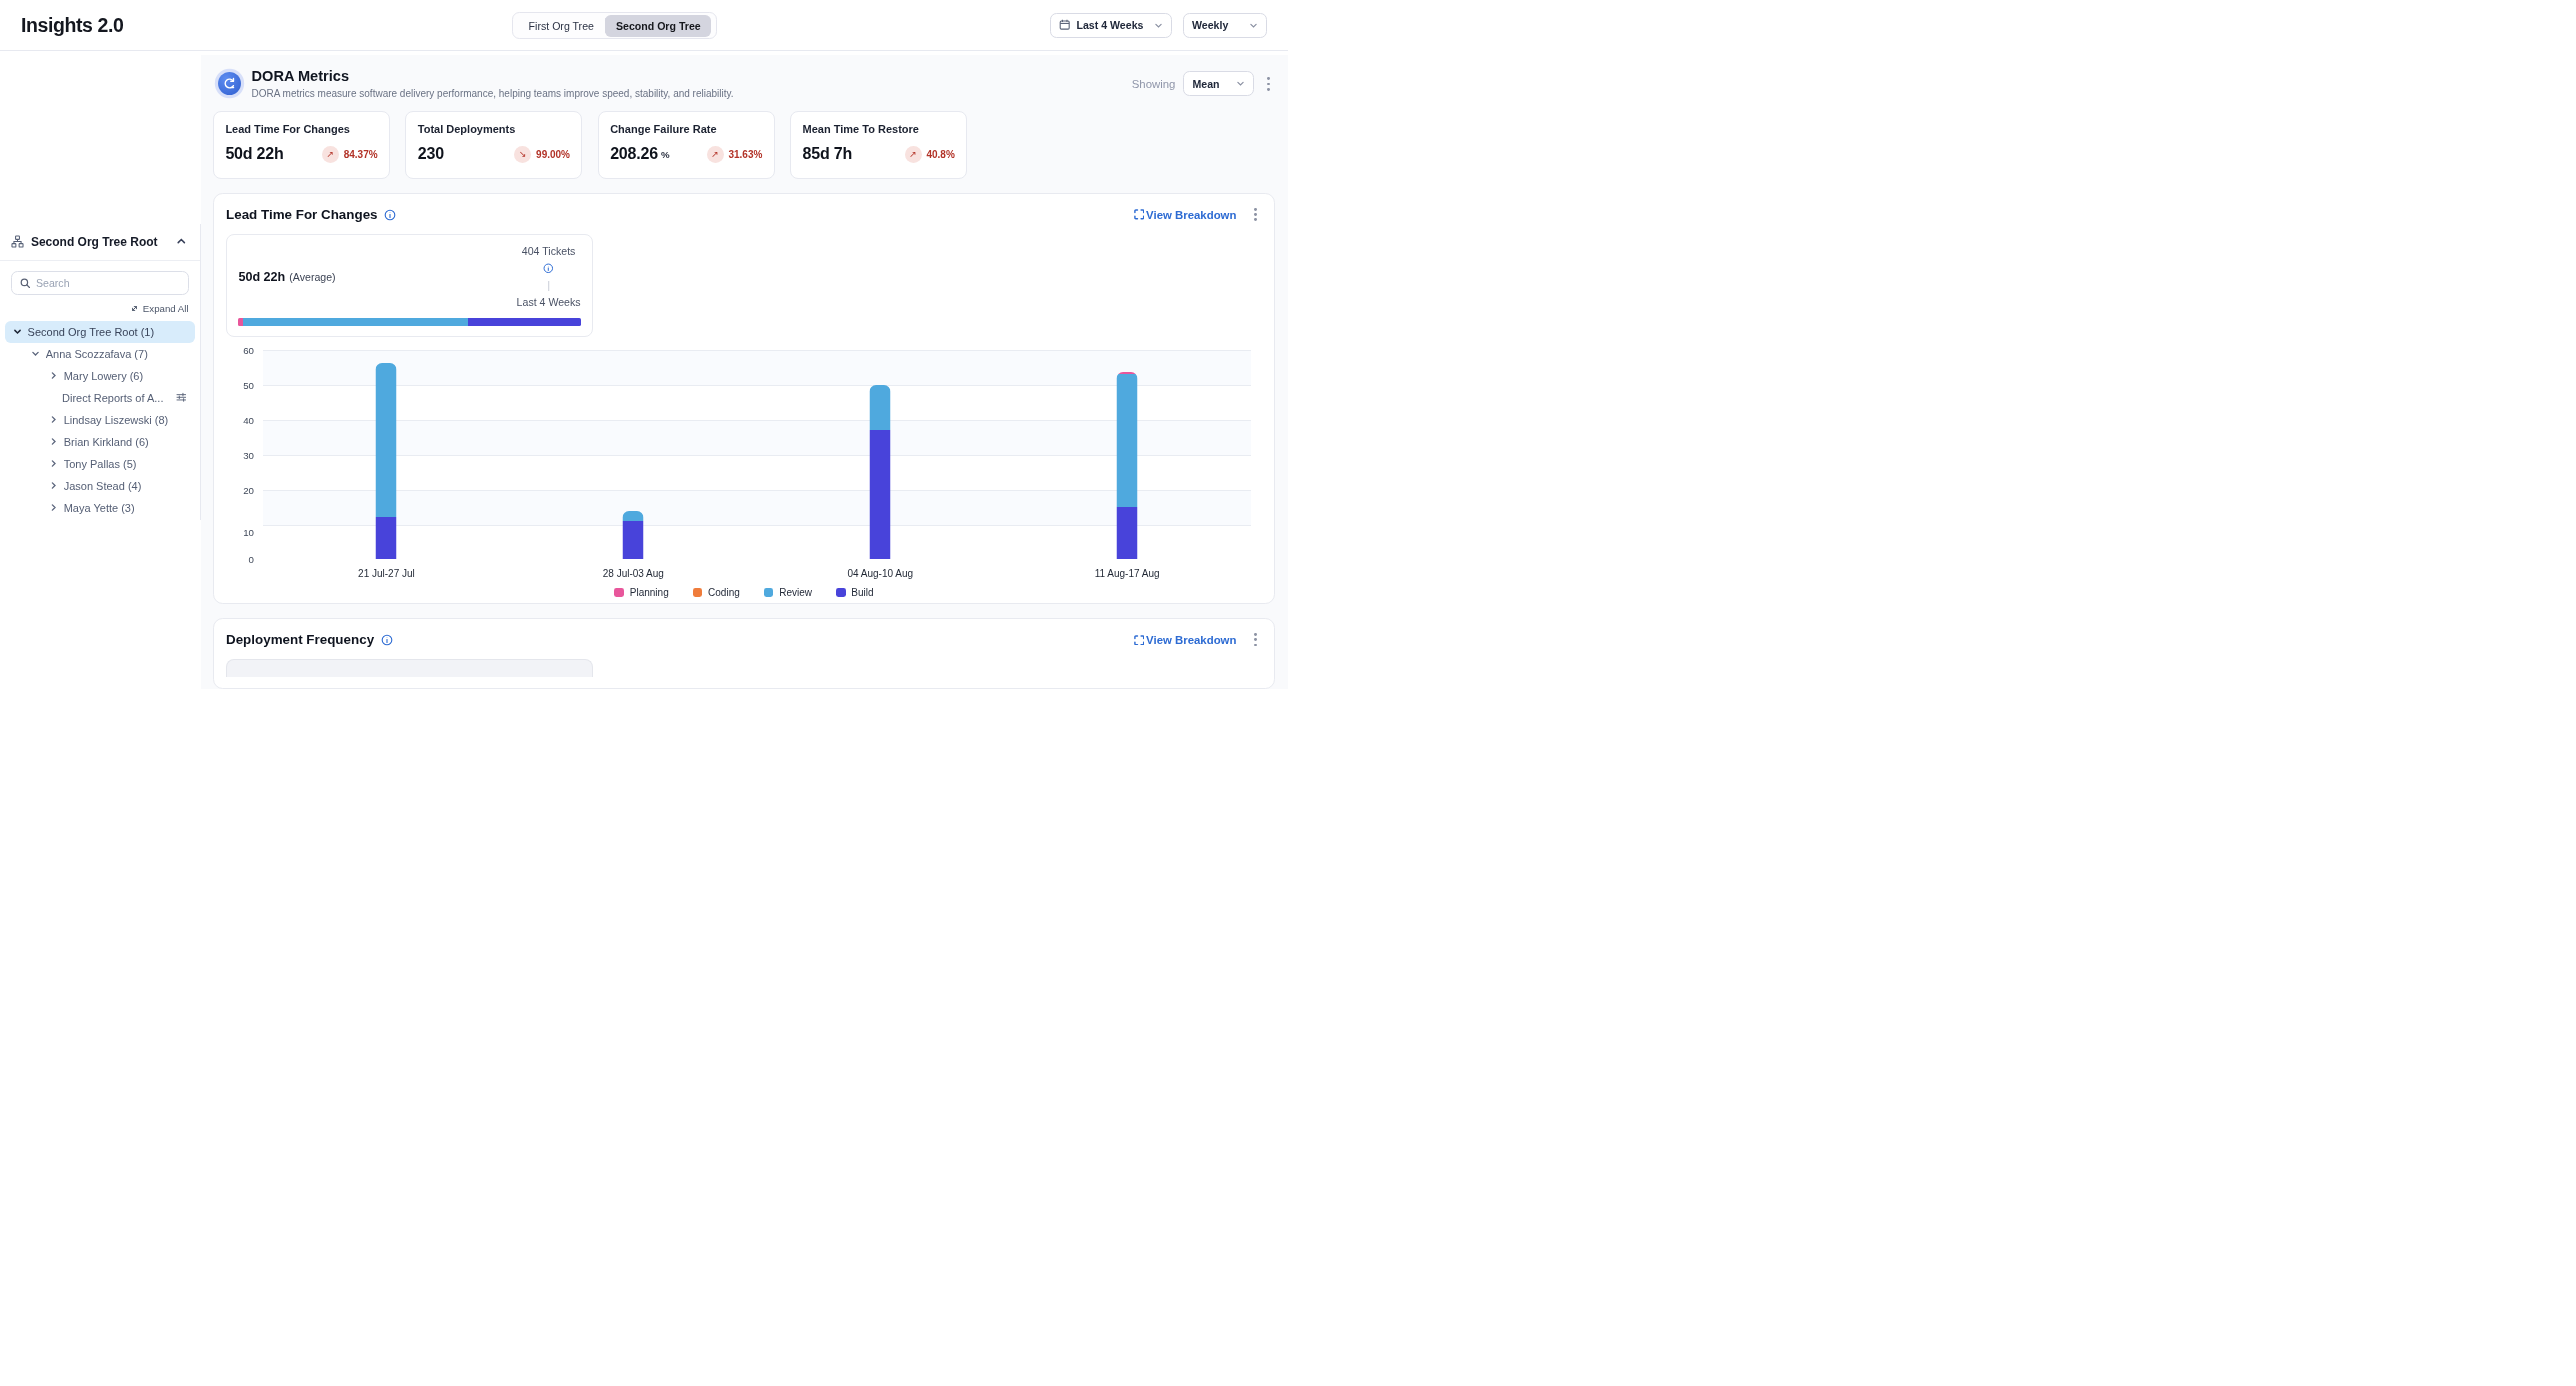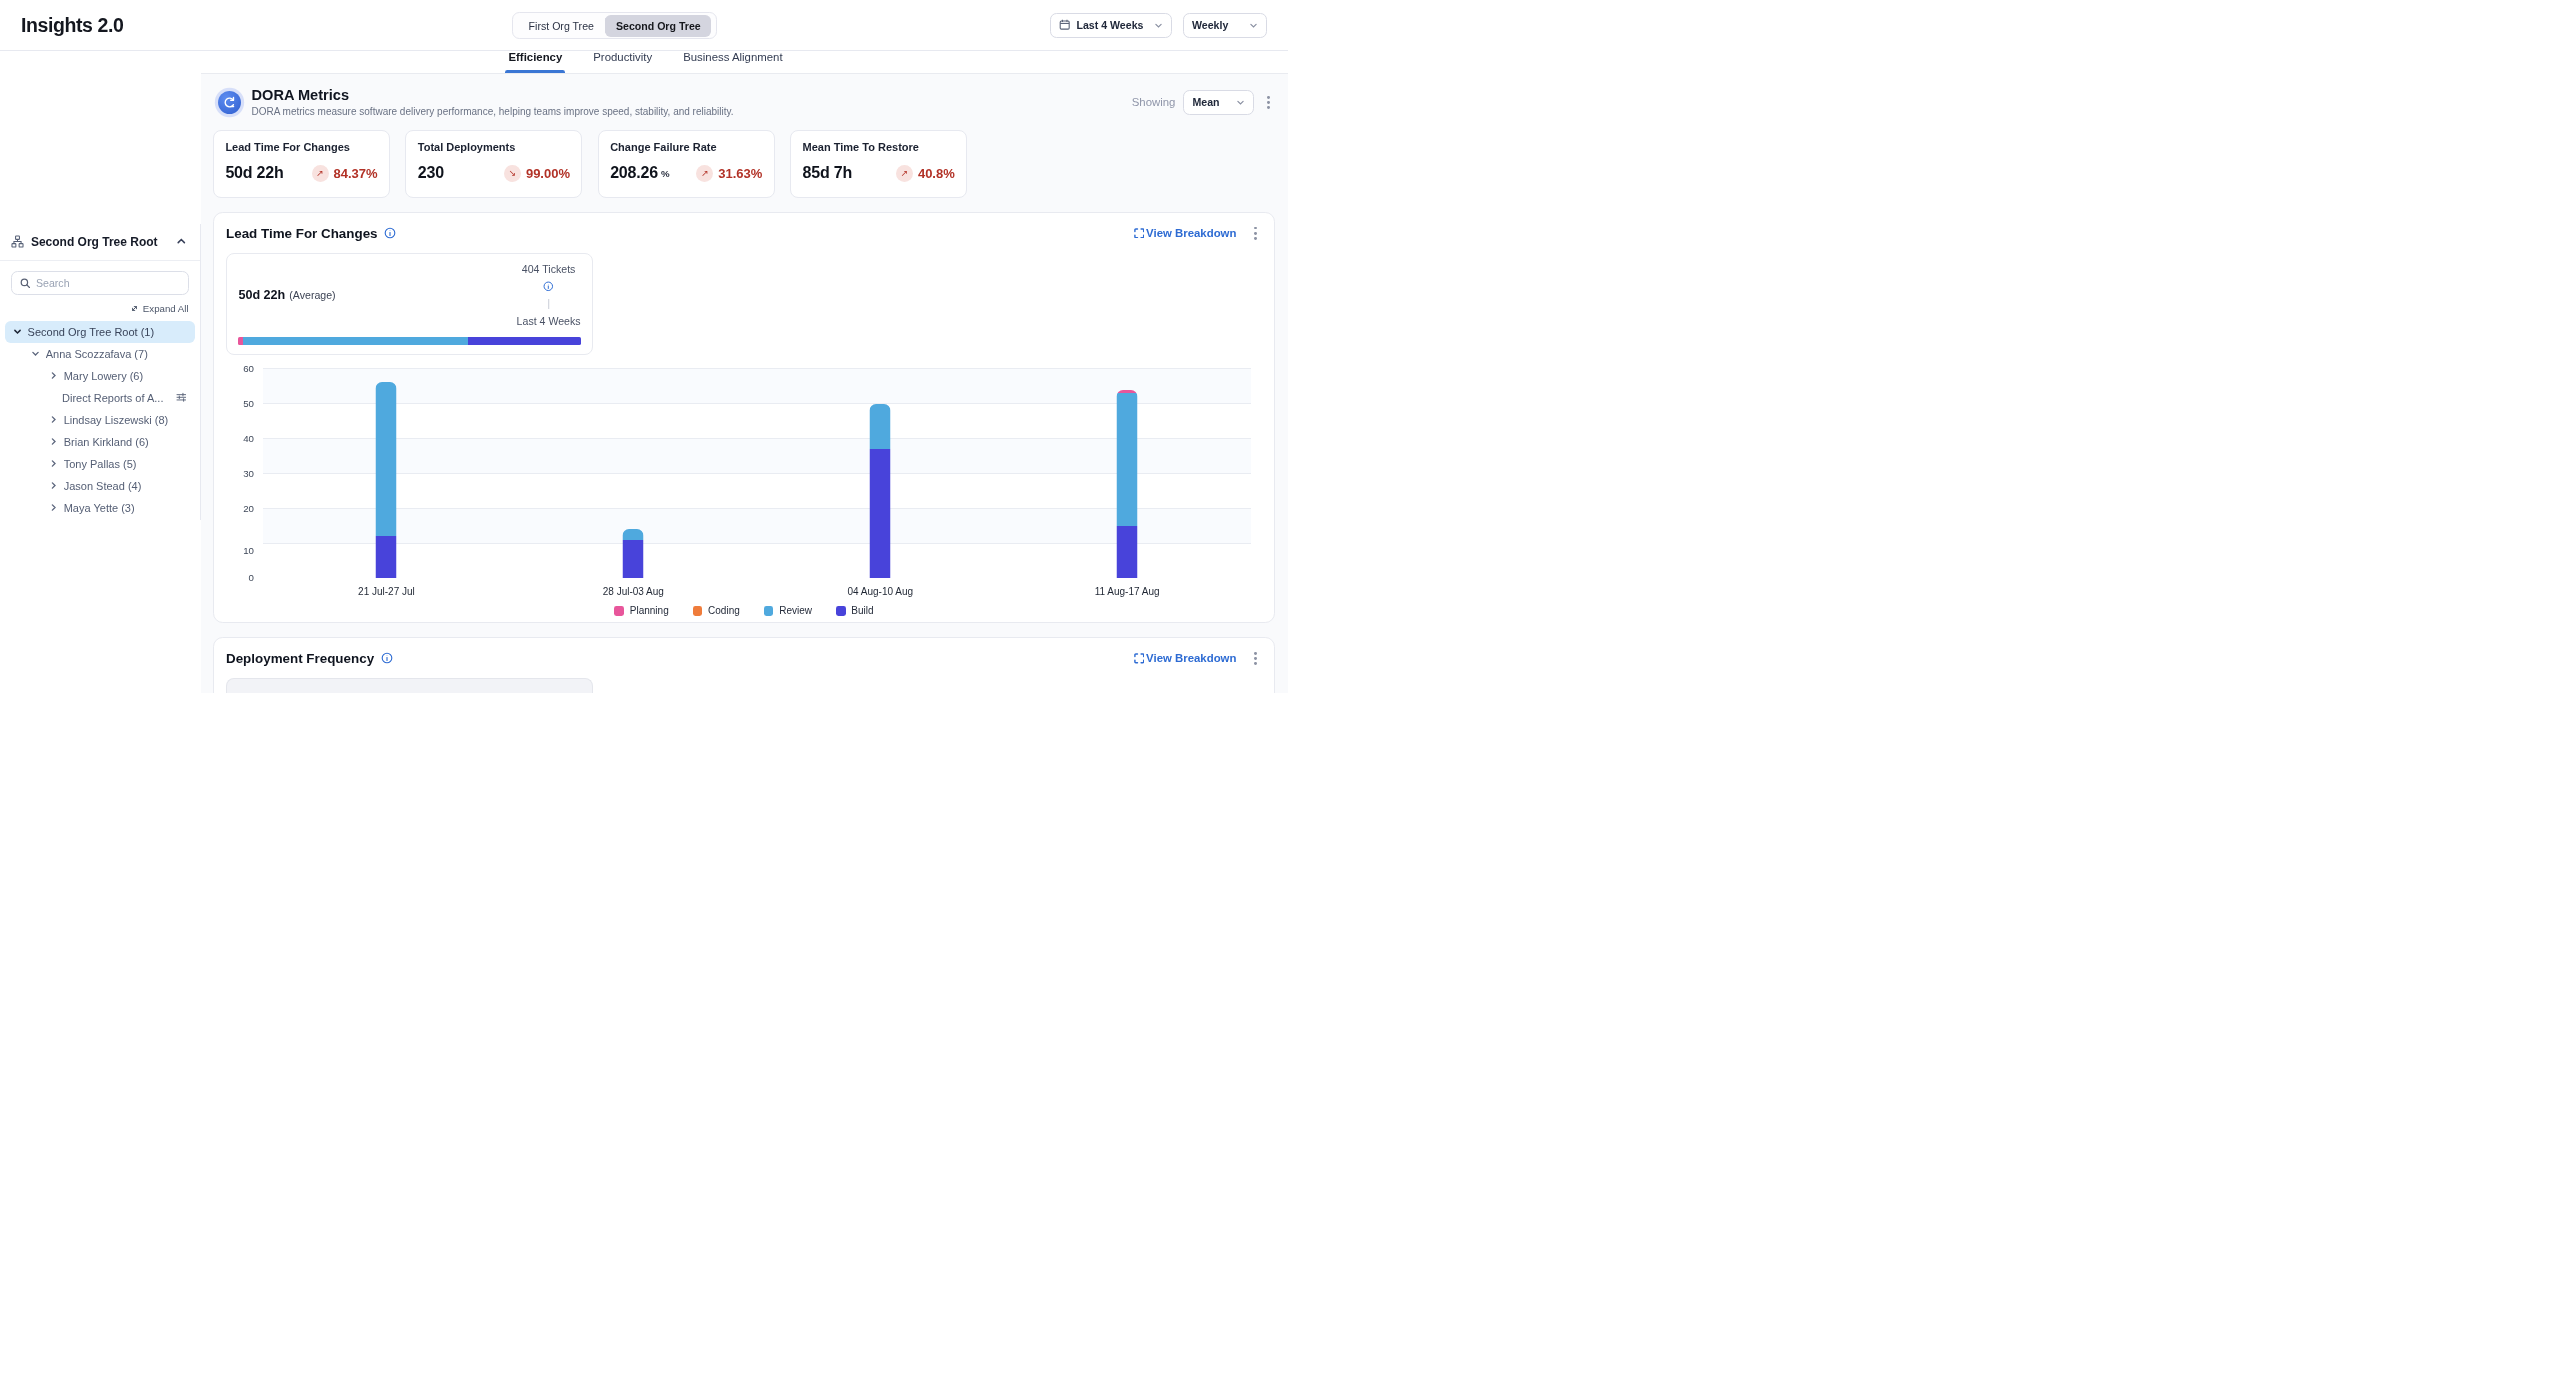--- a/index.html
+++ b/index.html
@@ -78,21 +78,21 @@
   .metric-row { display:flex; gap:15.4px; }
   .metric-card { width:177px; height:68px; background:#fff; border:0.8px solid #e7e9f0; border-radius:8px;
     padding:10.6px 11.4px; flex:none; }
   .metric-title { font-size:11px; font-weight:700; color:#1b2130; white-space:nowrap; }
   .metric-value-row { display:flex; align-items:center; margin-top:10.6px; }
   .metric-value { font-size:16px; font-weight:800; color:#0f131c; letter-spacing:-0.2px; white-space:nowrap; }
   .metric-unit { font-size:9.7px; font-weight:600; color:#2a3040; margin-left:3.2px; align-self:center; }
   .delta { margin-left:auto; display:flex; align-items:center; gap:4.9px; }
   .delta-circle { width:17px; height:17px; border-radius:50%; background:#f8e2df; display:flex; align-items:center;
     justify-content:center; font-size:9px; color:#b5372c; font-family:"DejaVu Sans",sans-serif; }
-  .delta-text { font-size:13px; font-weight:700; color:#b23227; }
+  .delta-text { font-size:10px; font-weight:700; color:#b23227; }
 
   
   .section-card { background:#fff; border:0.8px solid #e8eaf0; border-radius:9.7px; padding:10.6px 12px; margin-top:14px; }
   .section-head { display:flex; align-items:center; }
   .section-title { font-size:13.4px; font-weight:800; color:#0f141f; }
   .info-ic { display:flex; margin-left:6.5px; color:#2d6bd3; }
   .section-right { margin-left:auto; display:flex; align-items:center; gap:13px; }
   .view-breakdown { display:flex; align-items:center; gap:2px; color:#2d6bd3; font-size:11.4px; font-weight:700;
     background:none; border:none; cursor:pointer; }
 
@@ -286,25 +286,20 @@
         <span class="tree-label">Maya Yette (3)</span>
       </div>
     </div>
 
     <div class="collapse-handle">
       <span class="tri">▶</span>
     </div>
   </div>
 
   <div class="main">
-    <div class="tabs-row">
-      <div class="tab active">Efficiency</div>
-      <div class="tab">Productivity</div>
-      <div class="tab">Business Alignment</div>
-    </div>
 
     <div class="content">
 
       <div class="dora-head">
         <div class="dora-ic">
           <svg width="13" height="13" viewBox="0 0 16 16" fill="none" stroke="#ffffff" stroke-width="1.7" stroke-linecap="round">
             <path d="M12.8 10.6 A5.4 5.4 0 1 1 12.6 5"></path>
             <polyline points="12.9,1.9 12.9,5.3 9.5,5.3" stroke-linejoin="round"></polyline>
             <path d="M10.4 12.9 h2.6"></path>
           </svg>

